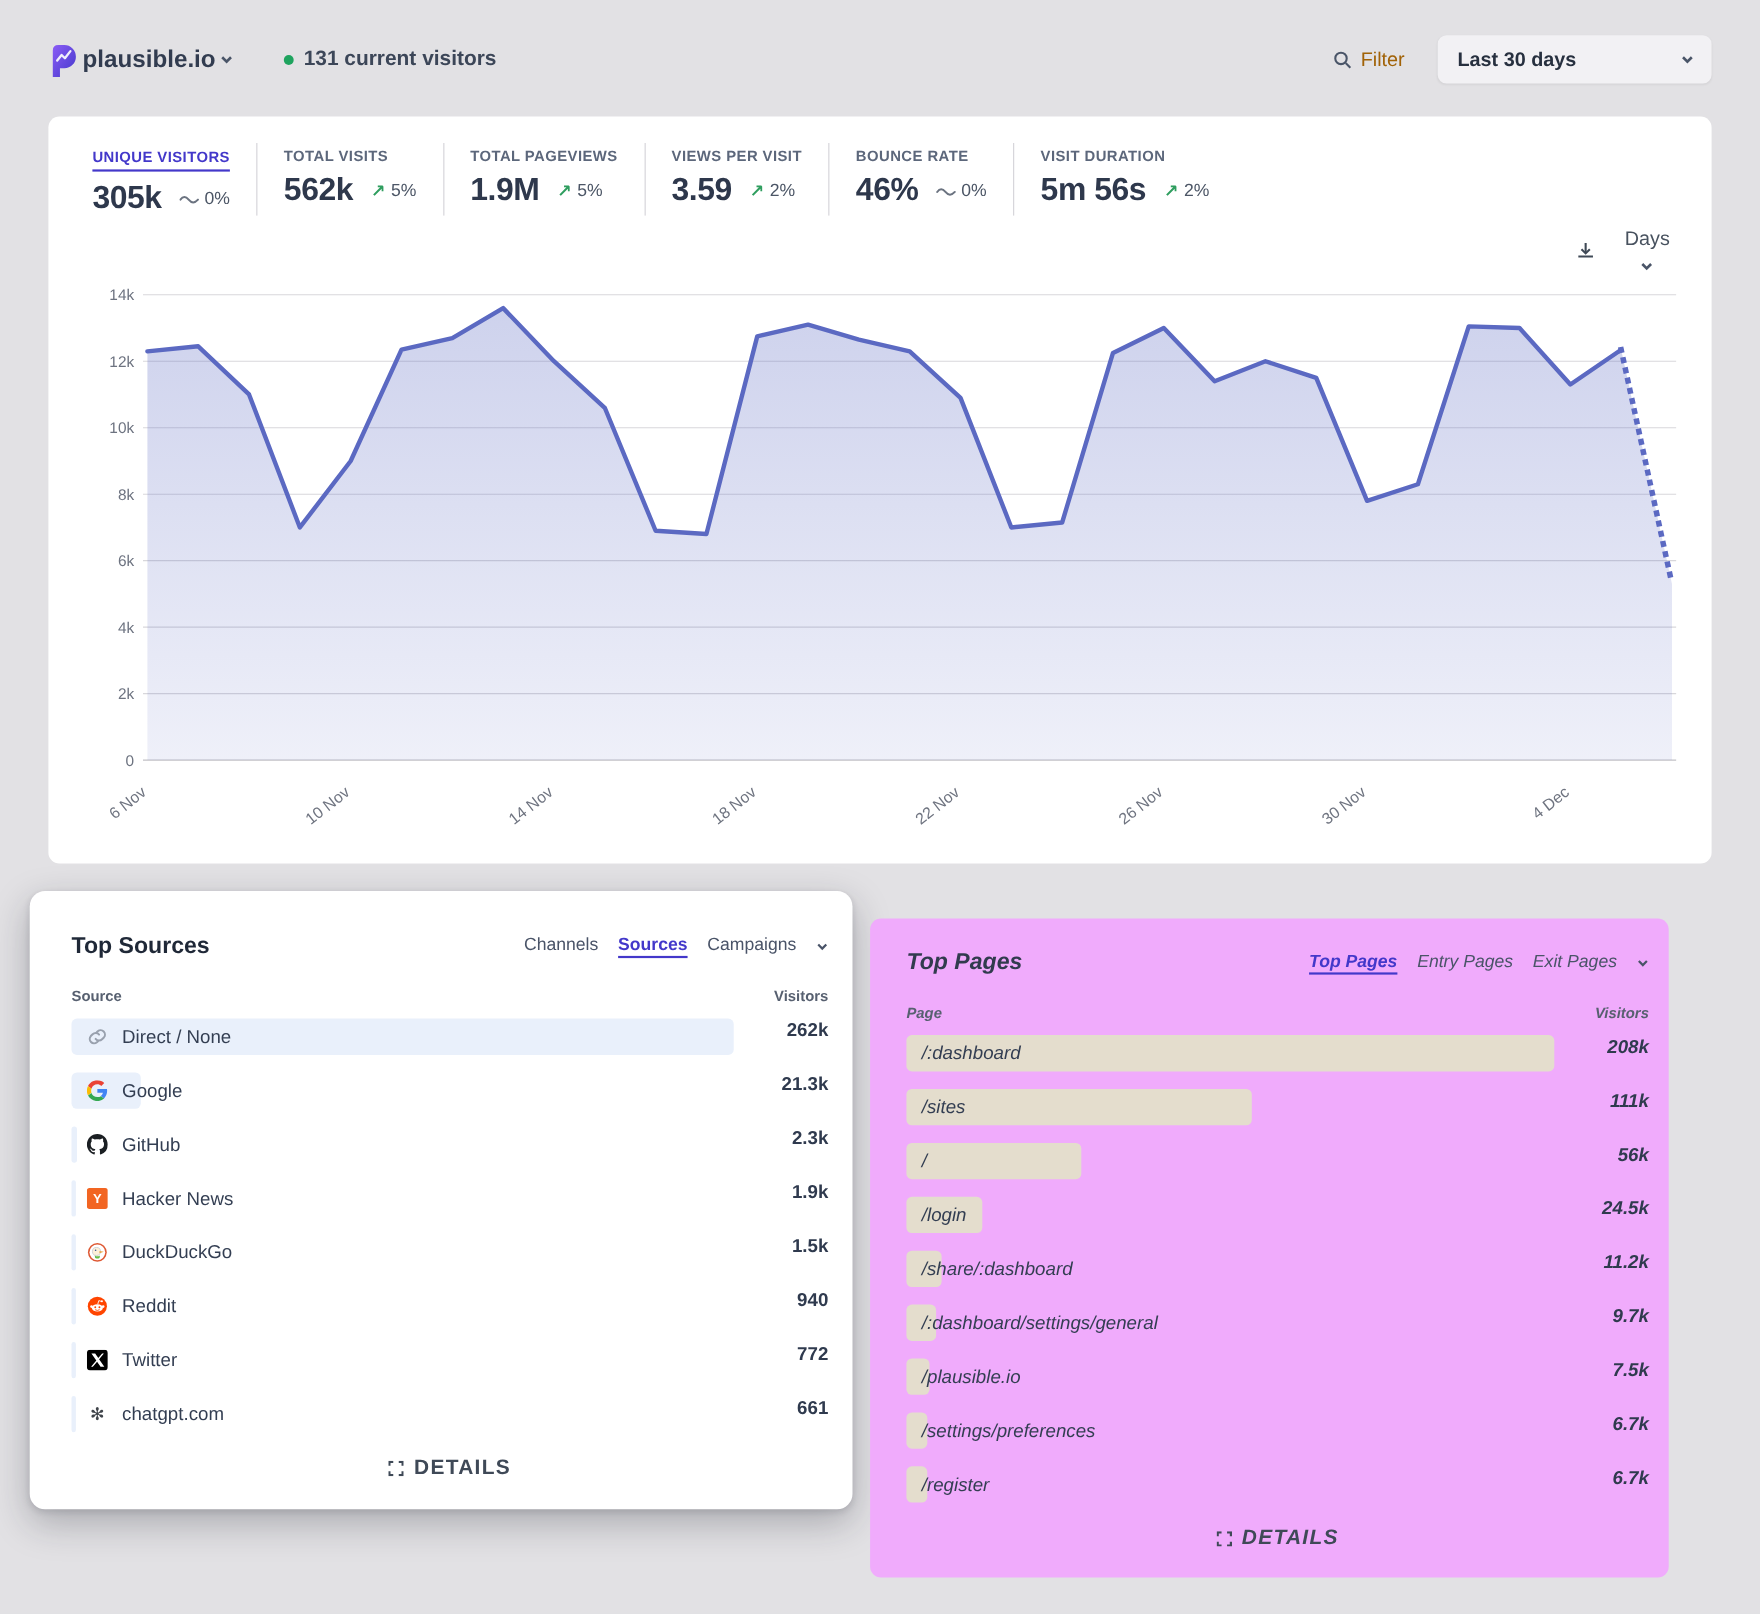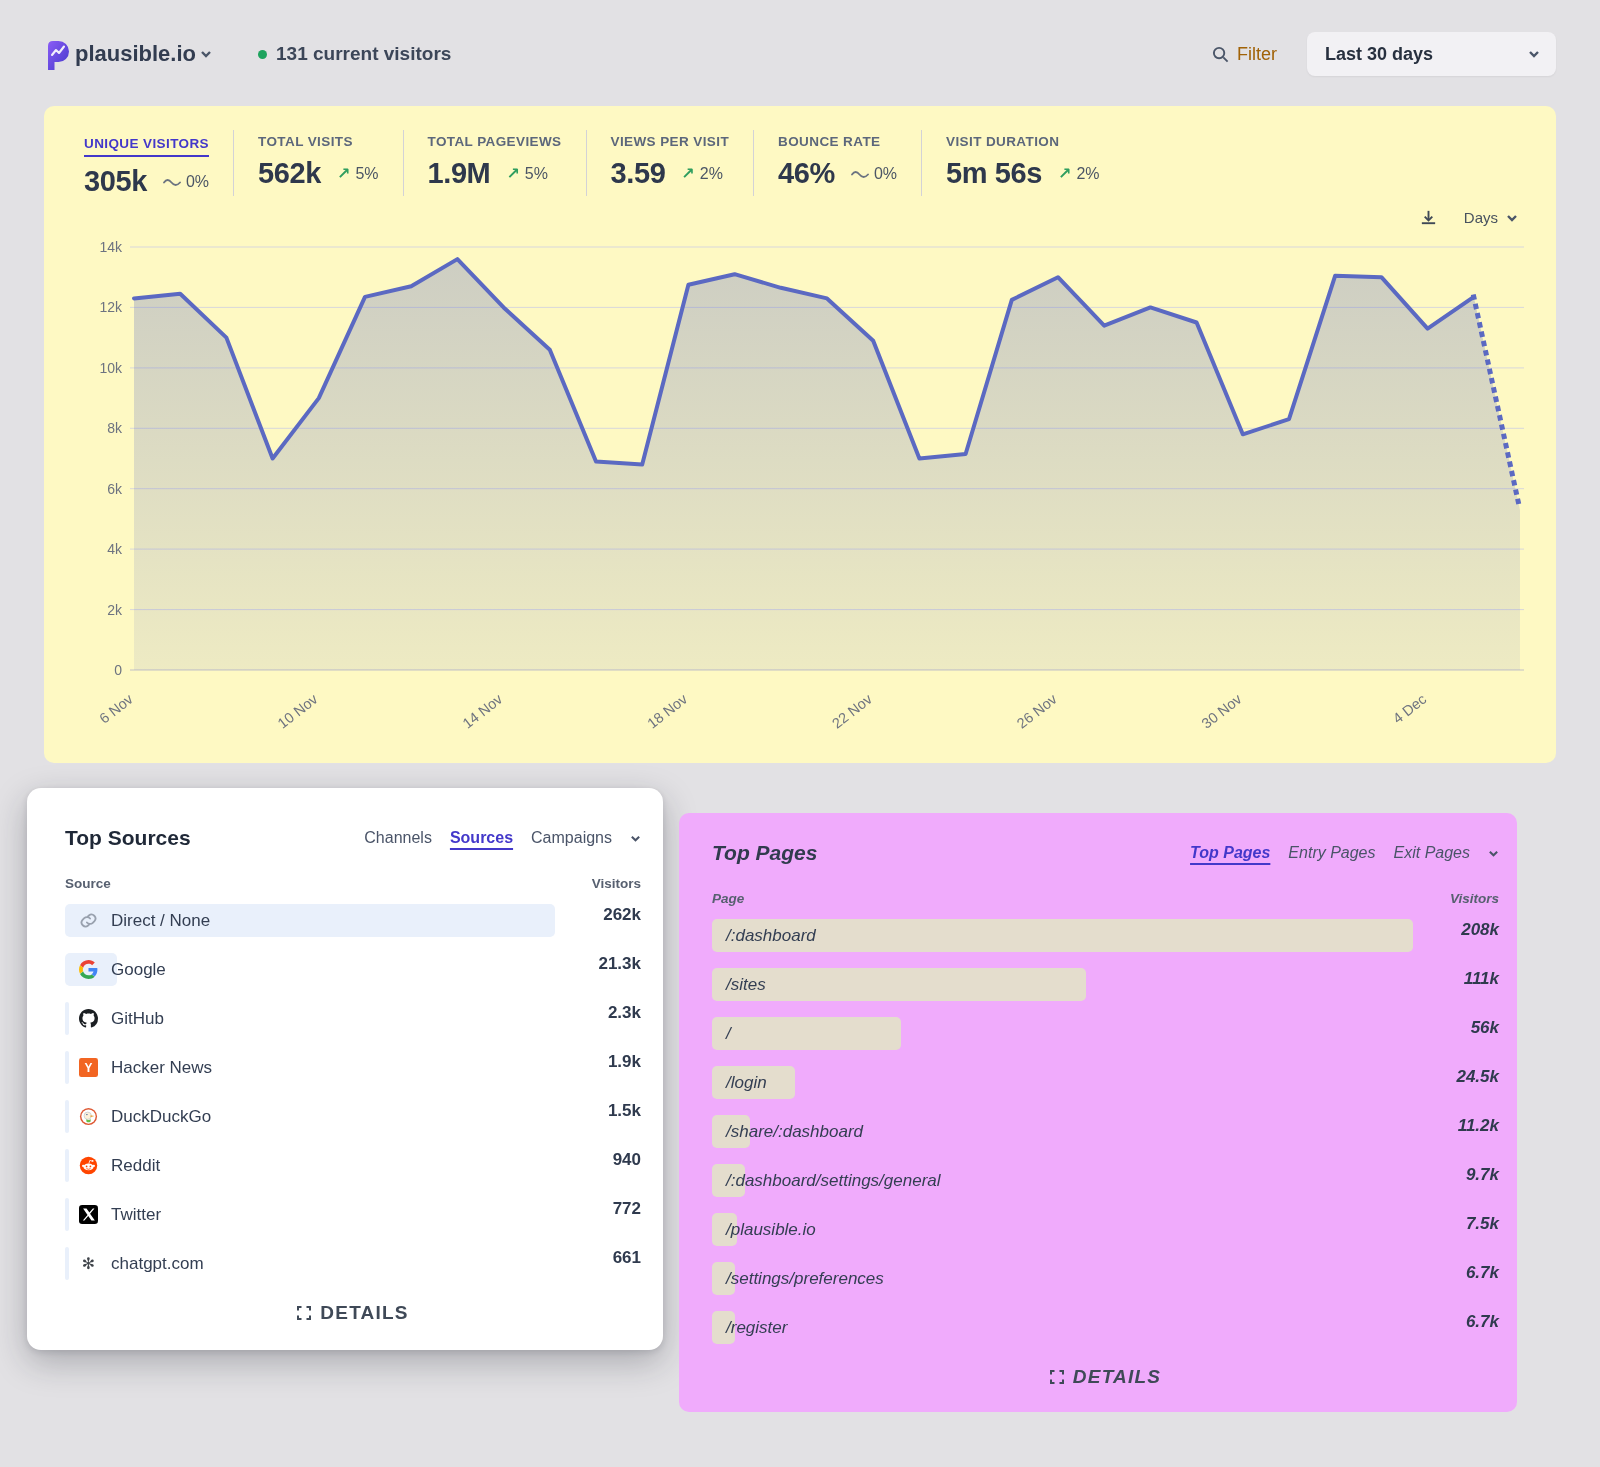--- a/index.html
+++ b/index.html
@@ -20,38 +20,38 @@
   .dot { width:9px; height:9px; border-radius:50%; background:#1ea35e; }
   .cur-visitors span { font-size:19px; font-weight:700; color:#3c4658; }
   .topbar-right { margin-left:auto; display:flex; align-items:center; gap:30px; }
   .filter-btn { display:flex; align-items:center; gap:8px; color:#a16207; font-size:18px; cursor:pointer; }
   .mag { width:17px; height:17px; stroke:#4a5568; stroke-width:2; fill:none; }
   .daterange { display:flex; align-items:center; justify-content:space-between; width:249px; height:44px;
     background:#f2f1f4; border-radius:8px; padding:0 16px 0 18px; cursor:pointer;
     box-shadow:0 1px 2px rgba(0,0,0,.06); }
   .daterange span { font-size:18px; font-weight:600; color:#27303f; }
   
-  .panel { background:#fef9c3; border-radius:10px; margin:26px 44px 0 44px; padding:24px 34px 14px 34px; }
+  .panel { background:#ffffff; border-radius:10px; margin:26px 44px 0 44px; padding:24px 34px 14px 34px; }
   .stats { display:flex; align-items:flex-start; }
   .stat { padding:4px 24px 6px 24px; border-left:1px solid #d3d2d7; cursor:pointer; }
   .stat:first-child { border-left:none; padding-left:6px; }
   .stat-label { font-size:13.5px; font-weight:700; letter-spacing:.4px; color:#5c677b; white-space:nowrap; }
   .stat.active .stat-label { color:#4338ca; border-bottom:2px solid #4338ca; padding-bottom:4px; display:inline-block; }
   .stat-row { display:flex; align-items:center; gap:16px; margin-top:8px; }
   .stat-value { font-size:29px; font-weight:800; color:#2e384c; letter-spacing:-.4px; white-space:nowrap; }
   .stat-change { display:flex; align-items:center; gap:5px; font-size:16px; color:#4c5666; white-space:nowrap; }
   .up-arrow { color:#2f9e5f; font-weight:700; font-size:16px; }
   .tilde { width:18px; height:10px; stroke:#6b7380; stroke-width:1.8; fill:none; }
   .chart-controls { display:flex; justify-content:flex-end; align-items:center; gap:26px; margin:4px 4px 2px 0; color:#48525f; }
   .dl { width:19px; height:19px; stroke:#3f4956; stroke-width:2; fill:none; cursor:pointer; }
-  .interval { display:flex; align-items:center; gap:8px; font-size:15px; cursor:pointer; }
+  .interval { display:flex; align-items:center; gap:8px; font-size:18px; cursor:pointer;flex-direction:column; }
   .chart-wrap { margin-top:2px; }
   
   .bottom { display:flex; align-items:flex-start; padding:0 83px 0 27px; margin-top:25px; gap:16px; }
-  .card { width:636px; background:#ffffff; border-radius:14px; padding:38px 22px 26px 38px;
+  .card { width:748px; background:#ffffff; border-radius:14px; padding:38px 22px 26px 38px;
     box-shadow:0 12px 34px rgba(25,28,40,.28), 0 2px 6px rgba(25,28,40,.12); }
   .panel-pages { flex:1; margin-top:25px; background:#f0abfc; border-radius:10px; padding:28px 18px 24px 33px; min-height:593px;font-style:italic; }
   .list-head { display:flex; align-items:center; justify-content:space-between; }
   .list-title { font-size:21px; font-weight:700; color:#1f2837; }
   .panel-pages .list-title { color:#313b4e; }
   .tabs { display:flex; align-items:center; gap:18px; font-size:16px; color:#4a5468; }
   .tab { cursor:pointer; white-space:nowrap; }
   .tab.active { color:#4338ca; font-weight:700; text-decoration:underline; text-underline-offset:5px; text-decoration-thickness:2px; }
   .tab-chev { width:11px; height:11px; stroke:#4a5468; stroke-width:2.2; fill:none; cursor:pointer; }
   .cols { display:flex; justify-content:space-between; font-size:13.5px; font-weight:700; color:#576070; margin:26px 0 13px 0; }

